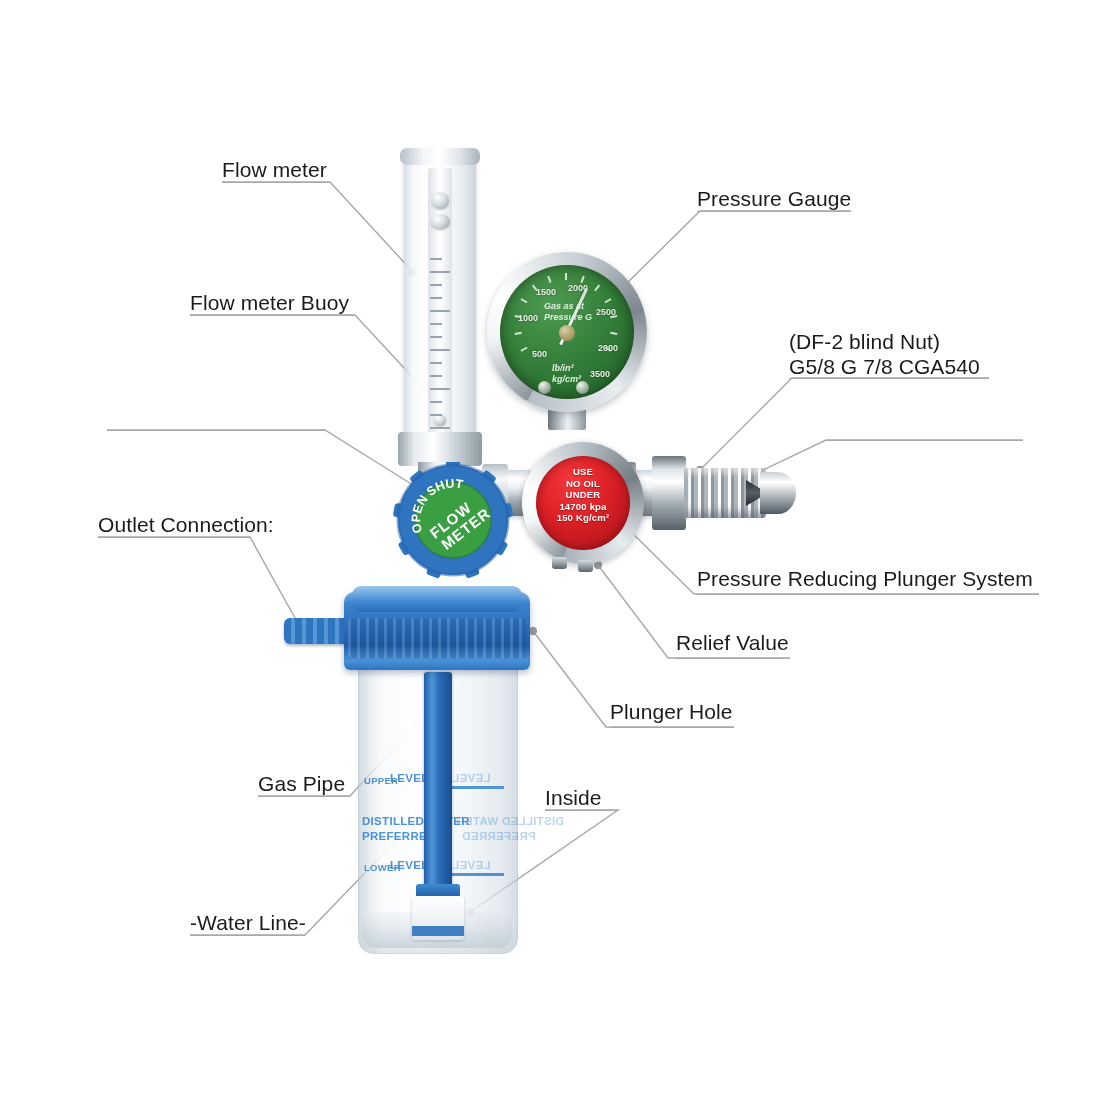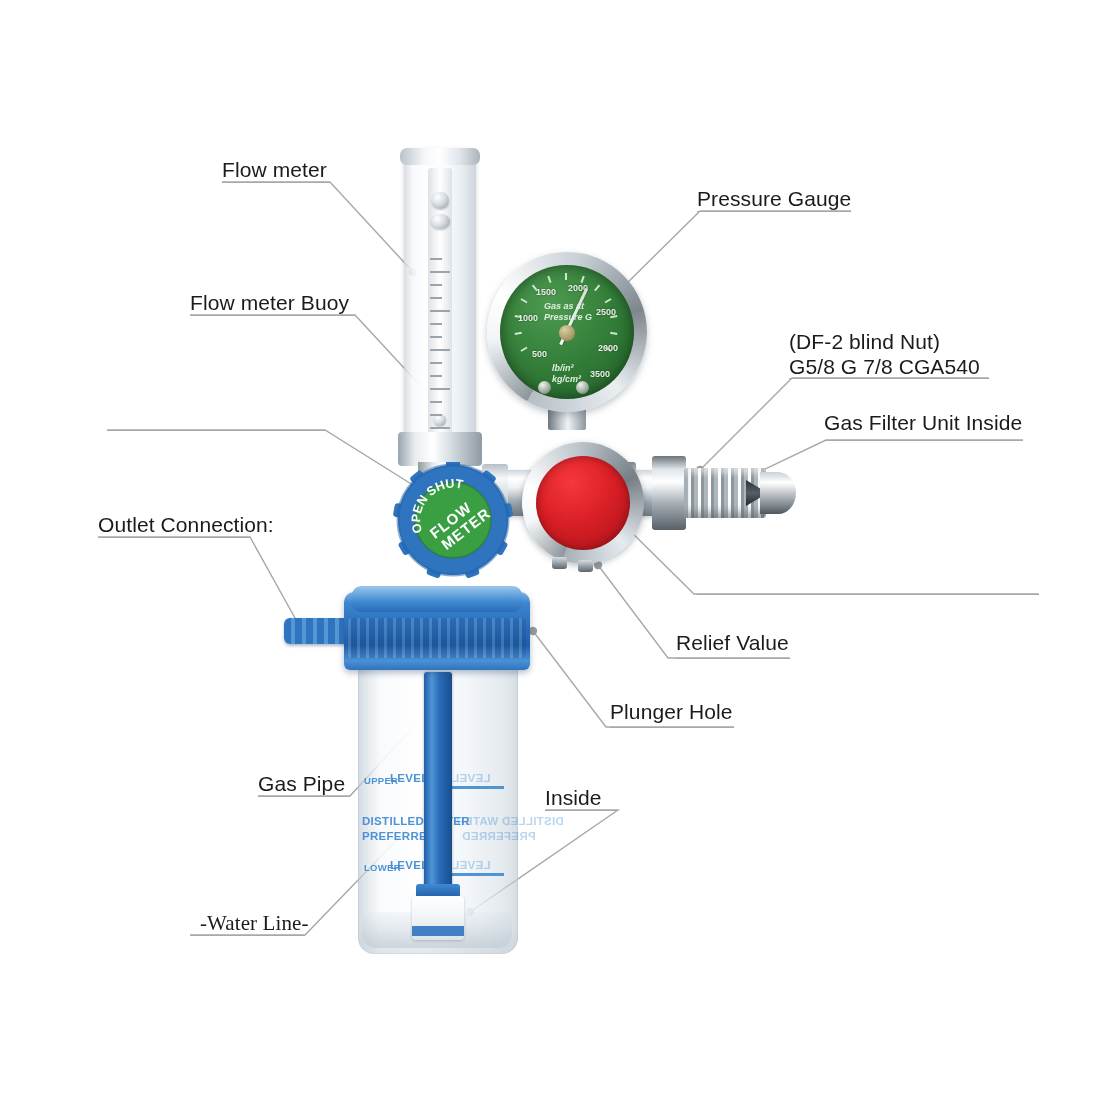--- a/index.html
+++ b/index.html
@@ -246,20 +246,27 @@
     <div class="g-unit" style="left:52px;top:98px;">lb/in²</div>
     <div class="g-unit" style="left:52px;top:109px;">kg/cm²</div>
     <div class="g-screw" style="left:38px;top:116px;"></div>
     <div class="g-screw" style="left:76px;top:116px;"></div>
   </div>
   <div id="g-needle"></div>
   <div class="part" id="g-hub"></div>
 
   <div class="part" id="red-out"></div>
   <div class="part" id="red-in"></div>
+  <div id="red-txt">
+    <div>USE</div>
+    <div>NO OIL</div>
+    <div>UNDER</div>
+    <div>14700 kpa</div>
+    <div>150 Kg/cm²</div>
+  </div>
   <div class="nub" style="left:552px;top:557px;"></div>
   <div class="nub" style="left:578px;top:560px;"></div>
 
   <div class="part" id="inl-hex"></div>
   <div class="part" id="inl-thread"></div>
   <div class="part" id="inl-cone"></div>
   <div class="part" id="inl-tip"></div>
 
   <svg class="part" style="left:392px;top:462px;width:122px;height:116px;" viewBox="0 0 122 116">
     <g transform="translate(61,58)">
@@ -330,36 +337,36 @@
   <div class="uline" style="left:190px;top:315px;width:165px;"></div>
 
   <div class="uline" style="left:107px;top:430px;width:218px;"></div>
 
   <div class="lbl" style="left:98px;top:512px;">Outlet Connection:</div>
   <div class="uline" style="left:98px;top:537px;width:152px;"></div>
 
   <div class="lbl" style="left:258px;top:771px;">Gas Pipe</div>
   <div class="uline" style="left:258px;top:796px;width:92px;"></div>
 
-  <div class="lbl" style="left:200px;top:910px;font-family:Liberation Serif, serif;">-Water Line-</div>
+  <div class="lbl" style="left:190px;top:910px;">-Water Line-</div>
   <div class="uline" style="left:190px;top:935px;width:115px;"></div>
 
   <div class="lbl" style="left:545px;top:785px;">Inside</div>
   <div class="uline" style="left:545px;top:810px;width:73px;"></div>
 
   <div class="lbl" style="left:697px;top:186px;">Pressure Gauge</div>
   <div class="uline" style="left:697px;top:211px;width:154px;"></div>
 
   <div class="lbl two" style="left:789px;top:329px;">(DF-2 blind Nut)</div>
   <div class="lbl two" style="left:789px;top:354px;">G5/8 G 7/8 CGA540</div>
   <div class="uline" style="left:789px;top:378px;width:200px;"></div>
 
-  <div class="lbl" style="left:824px;top:410px;">Gas Filter Unit Inside</div>
   <div class="uline" style="left:824px;top:440px;width:199px;"></div>
 
+  <div class="lbl" style="left:697px;top:566px;">Pressure Reducing Plunger System</div>
   <div class="uline" style="left:697px;top:594px;width:342px;"></div>
 
   <div class="lbl" style="left:676px;top:630px;">Relief Value</div>
   <div class="uline" style="left:676px;top:658px;width:114px;"></div>
 
   <div class="lbl" style="left:610px;top:699px;">Plunger Hole</div>
   <div class="uline" style="left:610px;top:727px;width:124px;"></div>
 
 </div>
 

